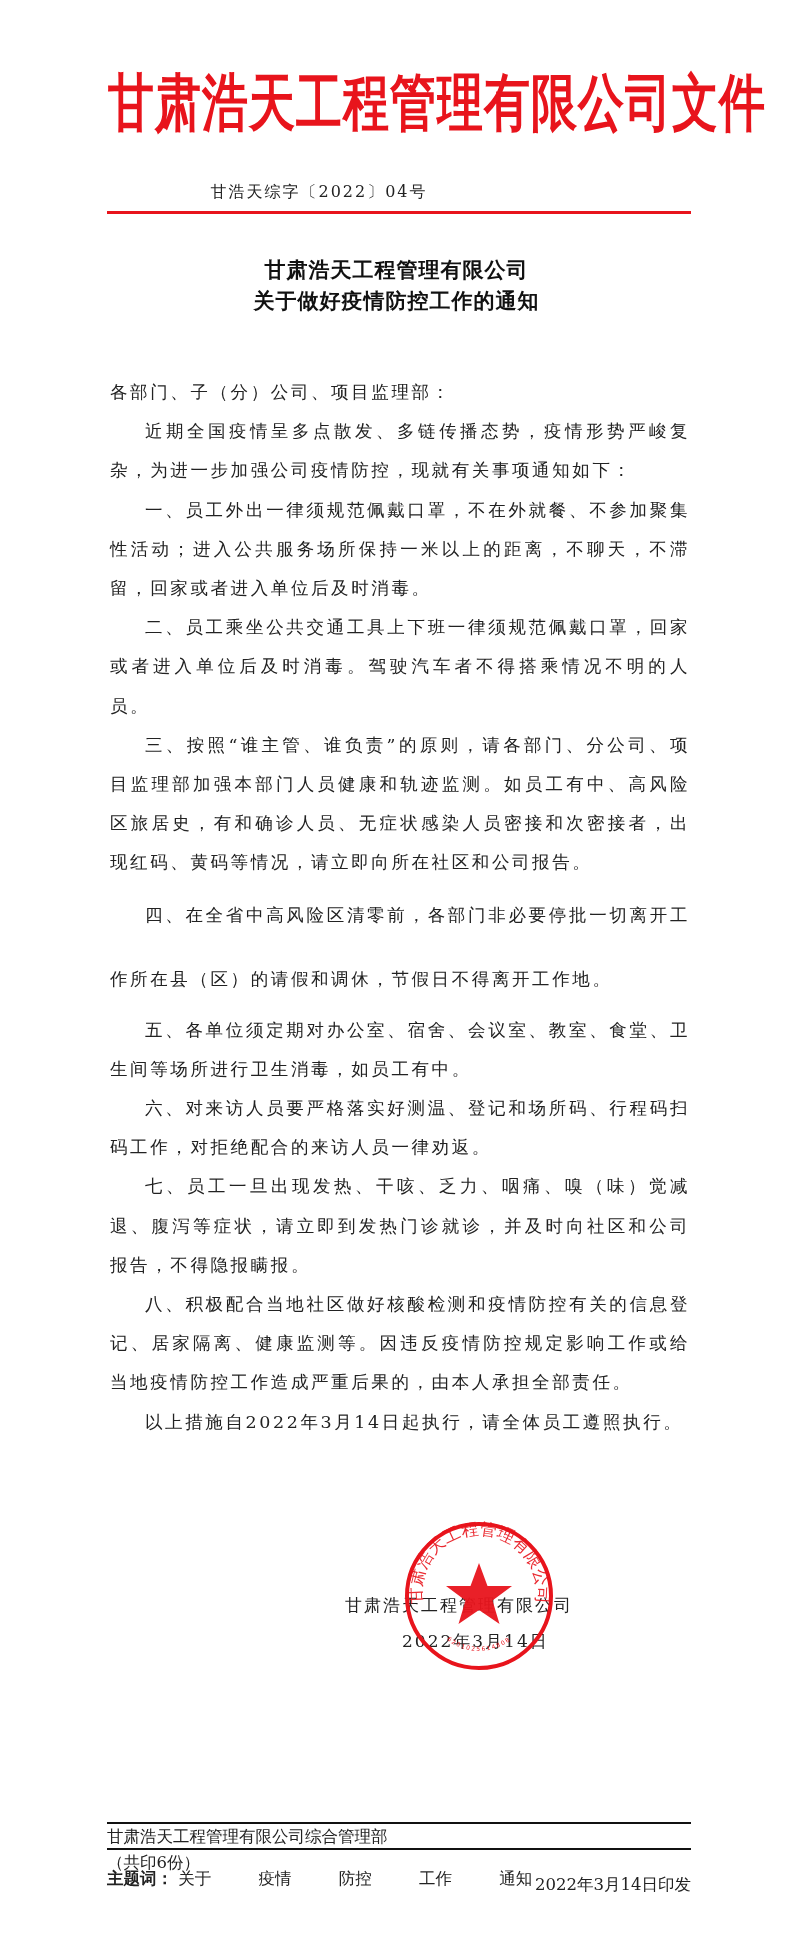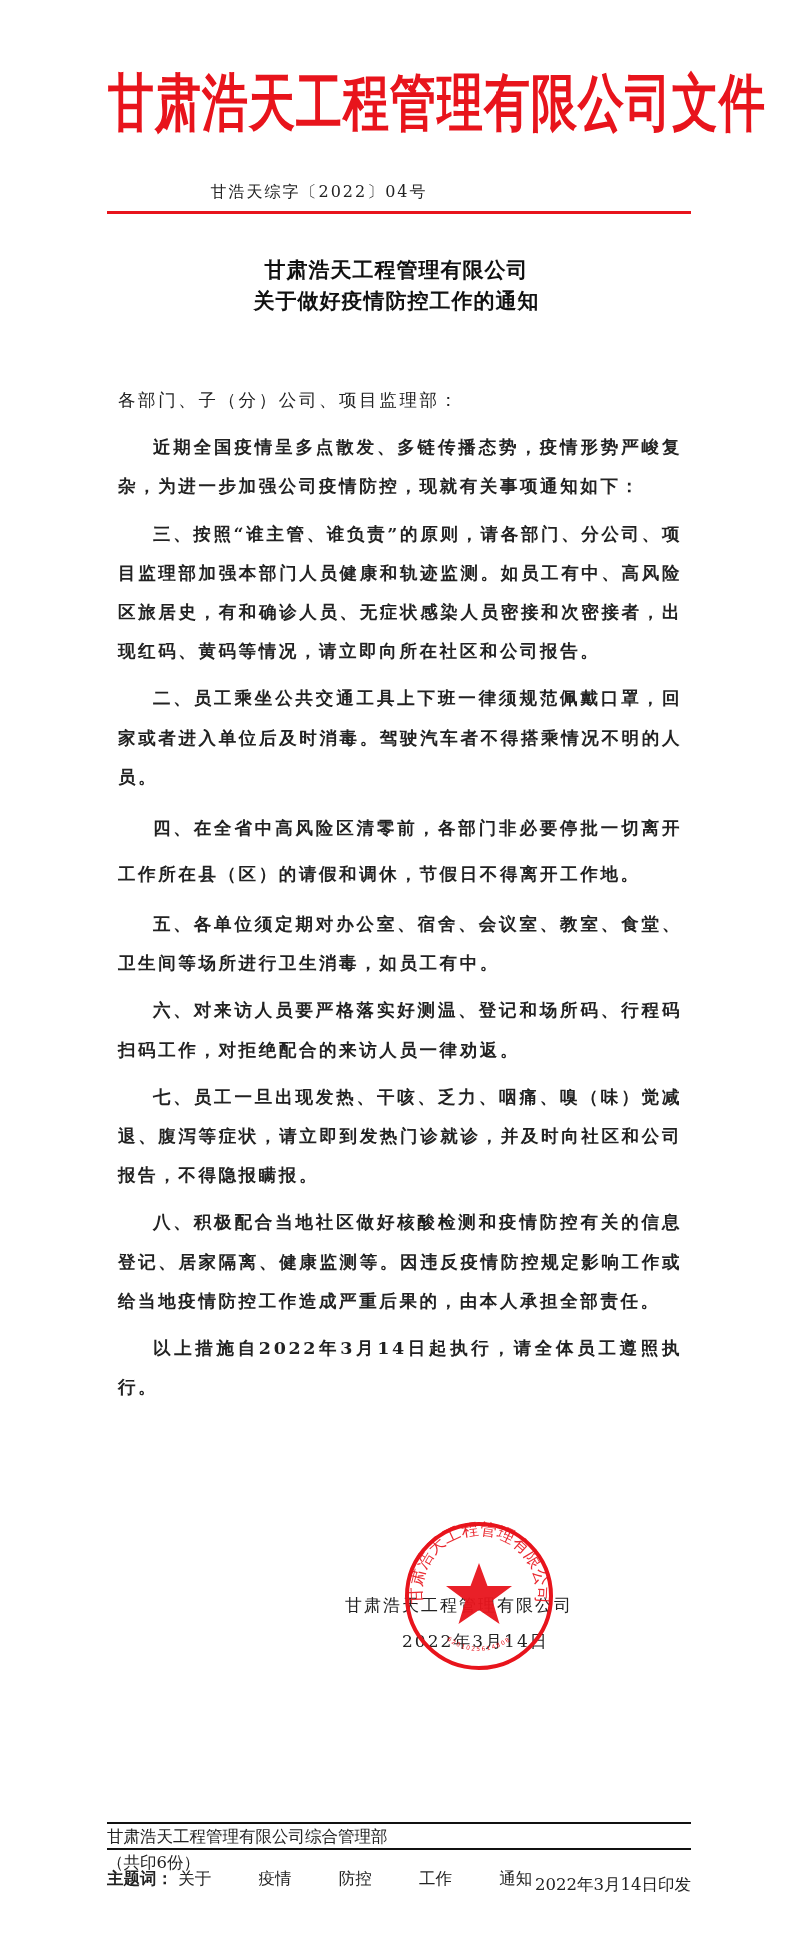--- a/index.html
+++ b/index.html
@@ -9,22 +9,22 @@
   .red-title { left:108px; top:62px; width:580px; height:80px; text-align:center;
                color:#e8141c; font-family:"DejaVu Sans","Liberation Sans",sans-serif;
                font-weight:bold; font-size:46px; letter-spacing:1px; line-height:80px;
                transform:scaleY(1.35); transform-origin:center; white-space:nowrap; }
   .doc-no { left:0; width:638px; top:182px; text-align:center; font-size:16px; letter-spacing:2px; color:#222; }
   .red-rule { left:107px; top:211px; width:584px; height:3px; background:#e8141c; }
   .title { left:0; width:793px; text-align:center; font-size:21px; font-weight:bold; color:#111;
            font-family:"DejaVu Serif","Liberation Serif",serif; letter-spacing:1px; }
   .body { left:110px; width:580px; top:373px; font-size:17.5px; line-height:39.2px;
           letter-spacing:2.6px; color:#222; text-align:justify; text-justify:inter-character; }
-  .body p { margin:8px; }
-  .body p.ind { text-indent:2em;font-weight:bold; }
+  .body p { margin:0; }
+  .body p.ind { text-indent:2em; }
   .sig { left:345px; top:1594px; font-size:17px; letter-spacing:2px; color:#222; }
   .sigdate { left:402px; top:1630px; font-size:17px; letter-spacing:2px; color:#222; }
   .seal { left:402px; top:1519px; width:154px; height:154px; pointer-events:none; }
   .foot { left:107px; width:584px; font-size:16.5px; color:#222; }
   .foot-line { left:107px; width:584px; height:1.5px; background:#111; }
   .topic-label { font-weight:bold; font-family:"DejaVu Sans","Liberation Sans",sans-serif; }
   .topic-word { display:inline-block; margin-right:42px; }
 </style>
 </head>
 <body>
@@ -32,23 +32,24 @@
 <div class="abs red-title">甘肃浩天工程管理有限公司文件</div>
 <div class="abs doc-no">甘浩天综字〔2022〕04号</div>
 <div class="abs red-rule"></div>
 
 <div class="abs title" style="top:256px;">甘肃浩天工程管理有限公司</div>
 <div class="abs title" style="top:287px;">关于做好疫情防控工作的通知</div>
 
 <div class="abs body">
   <p>各部门、子（分）公司、项目监理部：</p>
   <p class="ind">近期全国疫情呈多点散发、多链传播态势，疫情形势严峻复杂，为进一步加强公司疫情防控，现就有关事项通知如下：</p>
+  <p class="ind">一、员工外出一律须规范佩戴口罩，不在外就餐、不参加聚集性活动；进入公共服务场所保持一米以上的距离，不聊天，不滞留，回家或者进入单位后及时消毒。</p>
+  <p class="ind">二、员工乘坐公共交通工具上下班一律须规范佩戴口罩，回家或者进入单位后及时消毒。驾驶汽车者不得搭乘情况不明的人员。</p>
   <p class="ind">三、按照“谁主管、谁负责”的原则，请各部门、分公司、项目监理部加强本部门人员健康和轨迹监测。如员工有中、高风险区旅居史，有和确诊人员、无症状感染人员密接和次密接者，出现红码、黄码等情况，请立即向所在社区和公司报告。</p>
-  <p class="ind">二、员工乘坐公共交通工具上下班一律须规范佩戴口罩，回家或者进入单位后及时消毒。驾驶汽车者不得搭乘情况不明的人员。</p>
-  <p class="ind" style="line-height:46px;">四、在全省中高风险区清零前，各部门非必要停批一切离开工作所在县（区）的请假和调休，节假日不得离开工作地。</p>
+  <p class="ind" style="line-height:64px;">四、在全省中高风险区清零前，各部门非必要停批一切离开工作所在县（区）的请假和调休，节假日不得离开工作地。</p>
   <p class="ind">五、各单位须定期对办公室、宿舍、会议室、教室、食堂、卫生间等场所进行卫生消毒，如员工有中。</p>
   <p class="ind">六、对来访人员要严格落实好测温、登记和场所码、行程码扫码工作，对拒绝配合的来访人员一律劝返。</p>
   <p class="ind">七、员工一旦出现发热、干咳、乏力、咽痛、嗅（味）觉减退、腹泻等症状，请立即到发热门诊就诊，并及时向社区和公司报告，不得隐报瞒报。</p>
   <p class="ind">八、积极配合当地社区做好核酸检测和疫情防控有关的信息登记、居家隔离、健康监测等。因违反疫情防控规定影响工作或给当地疫情防控工作造成严重后果的，由本人承担全部责任。</p>
   <p class="ind">以上措施自2022年3月14日起执行，请全体员工遵照执行。</p>
 </div>
 
 <div class="abs sig">甘肃浩天工程管理有限公司</div>
 <div class="abs sigdate">2022年3月14日</div>
 

